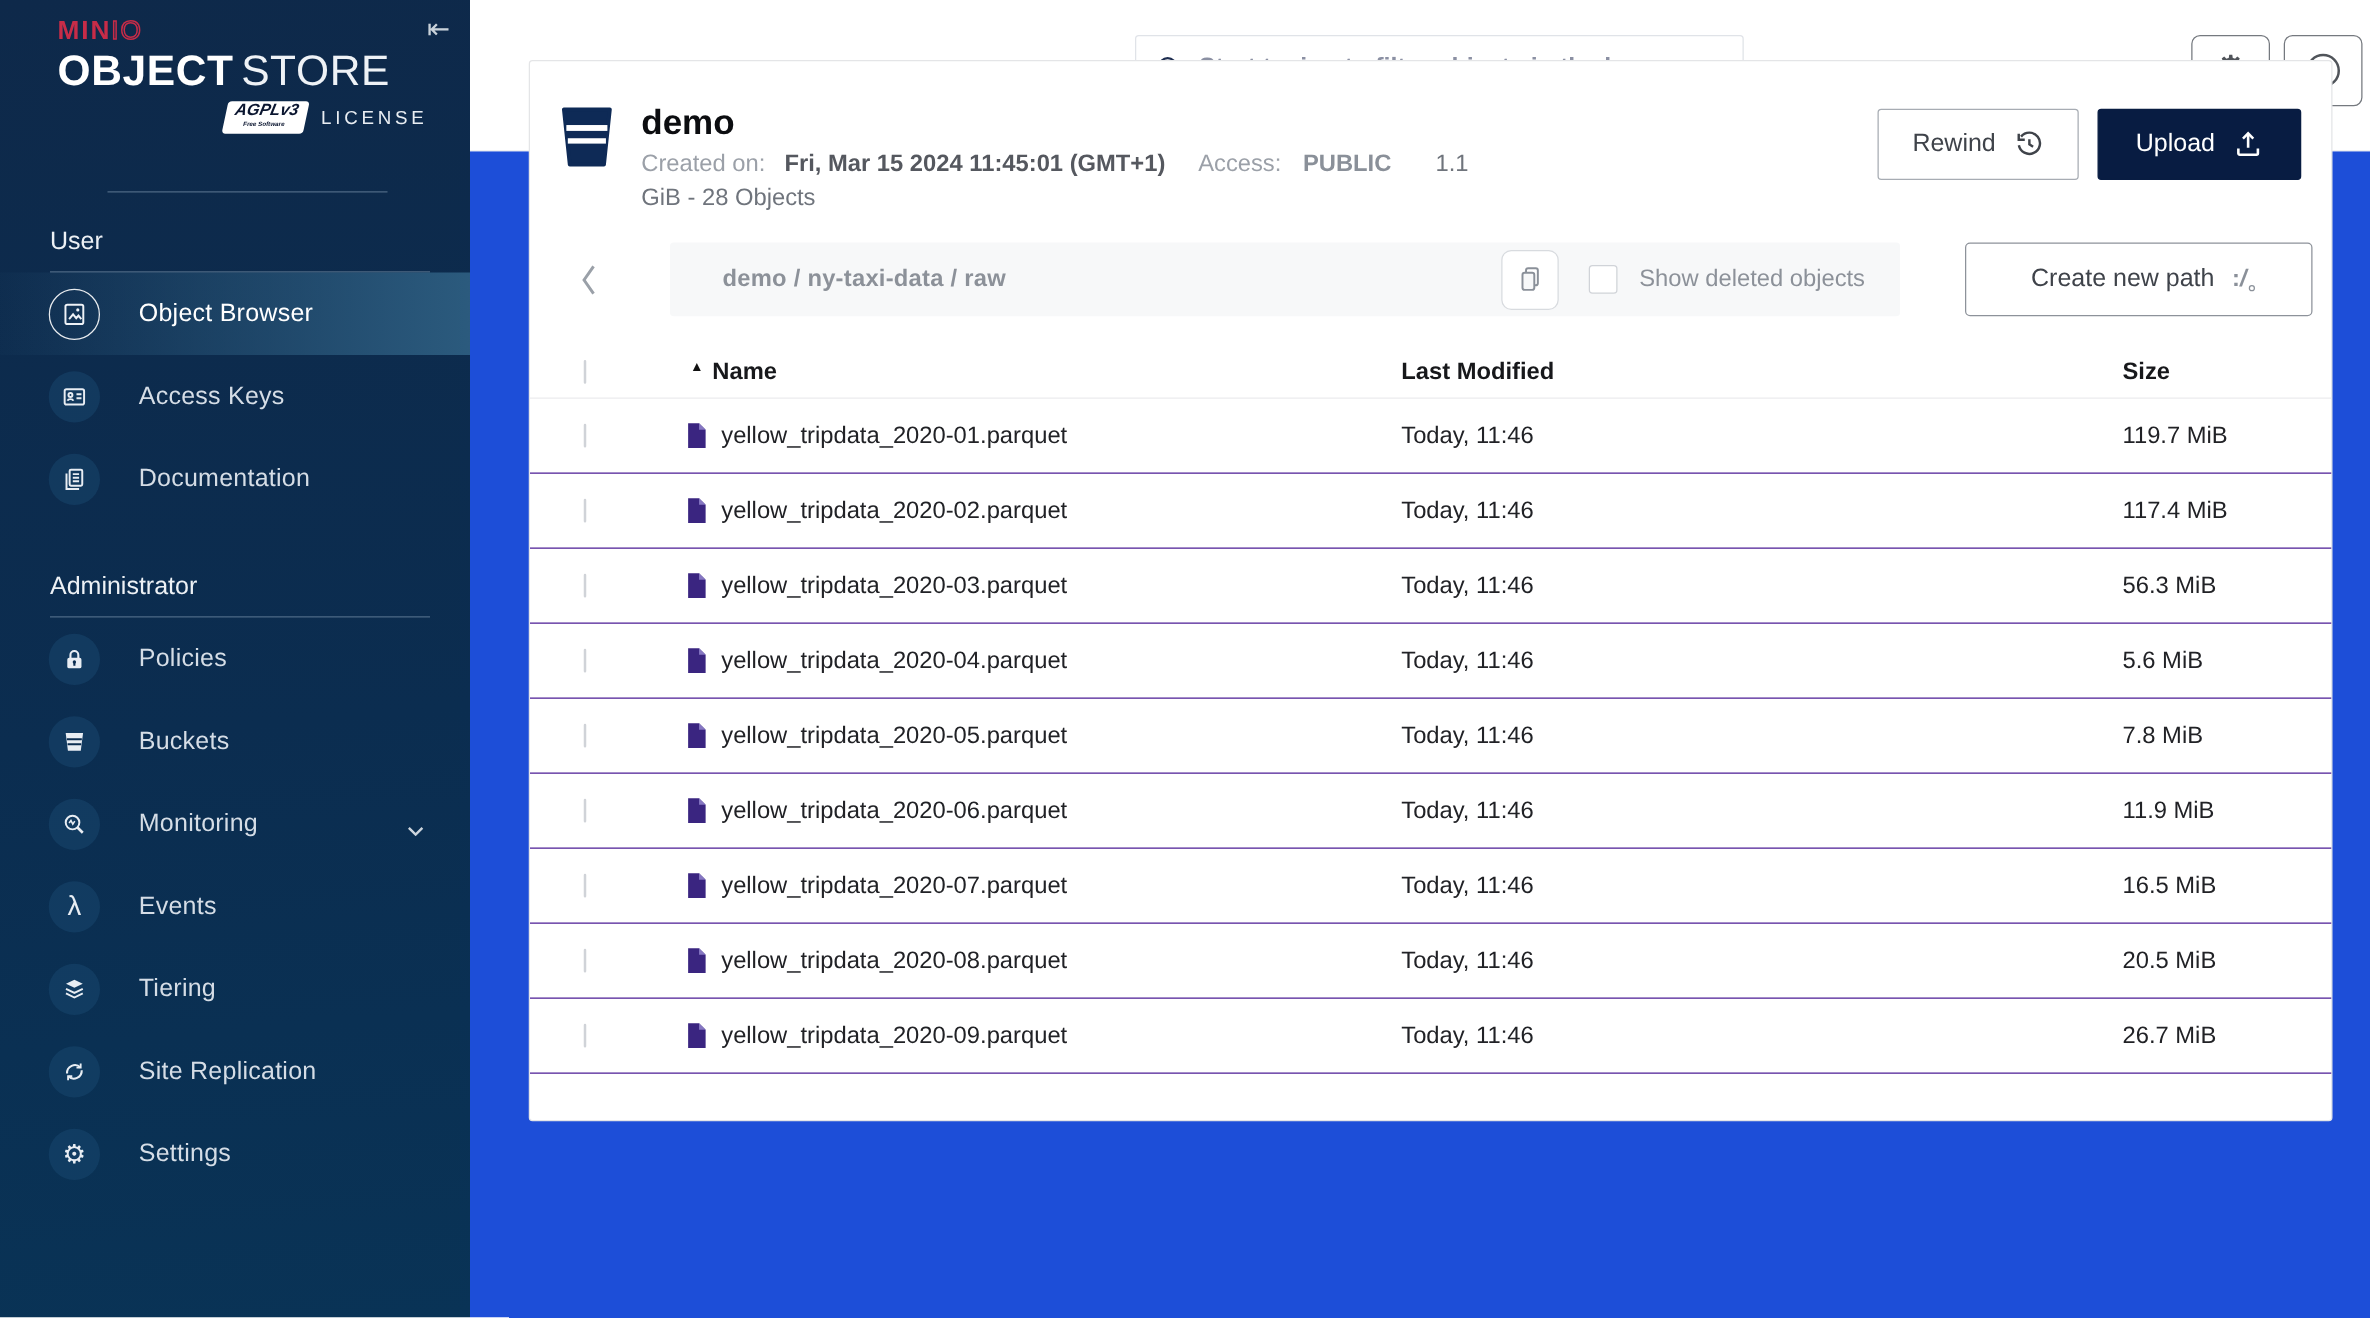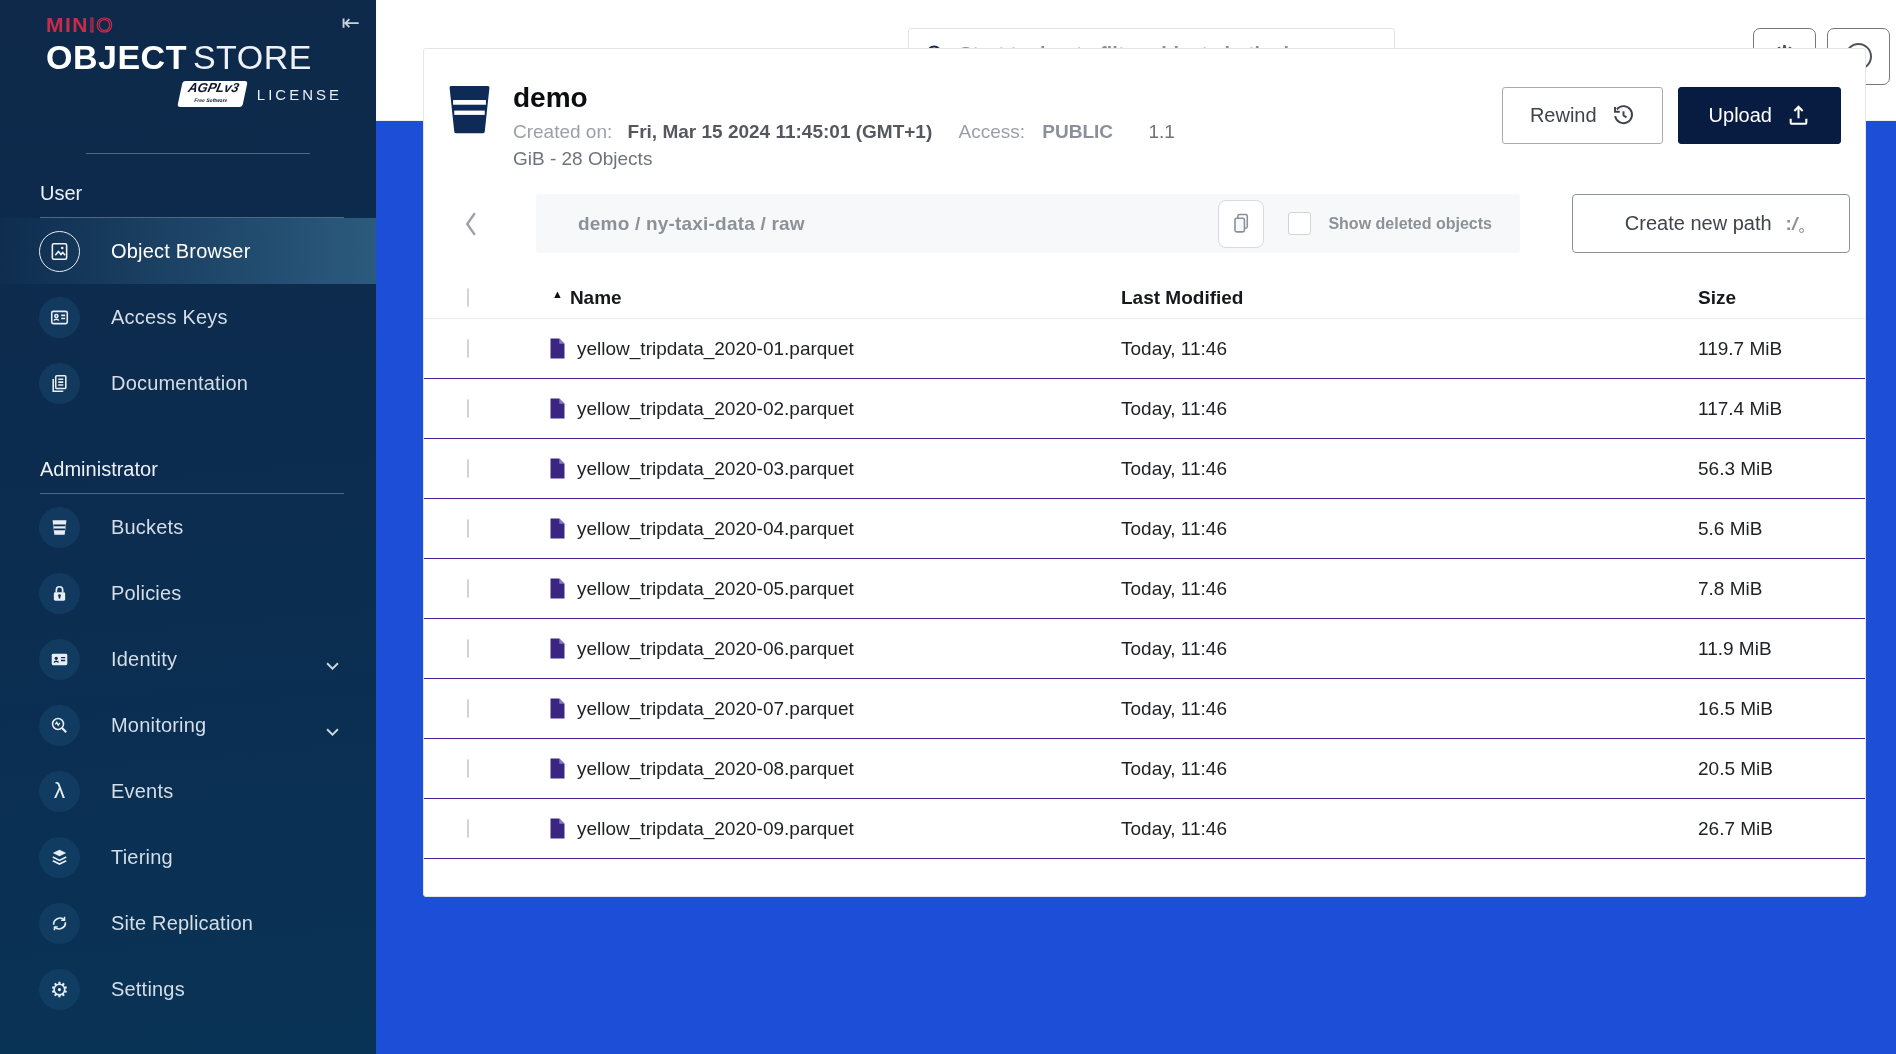--- a/index.html
+++ b/index.html
@@ -78,21 +78,21 @@
 
   .browse-bar { display:flex; align-items:center; margin:22px 15px 0 40px; height:59px;gap:36px; }
   .crumb-back { width:26px; height:40px; display:flex; align-items:center; cursor:pointer; margin-right:10px; }
   .path-panel { flex:1; background:#f7f8f9; border-radius:3px; height:59px;
     display:flex; align-items:center; padding:0 14px 0 42px; }
   .path-text { font-size:19px; font-weight:600; color:#8c9199; letter-spacing:0.2px; flex:1; }
   .copy-btn { width:46px; height:48px; background:#fff; border:1px solid #d8dbdf; border-radius:8px;
     display:flex; align-items:center; justify-content:center; cursor:pointer; margin-right:24px; }
   .deleted-toggle { display:flex; align-items:center; gap:17px; padding-right:14px; cursor:pointer; }
   .cb { width:23px; height:23px; border:1.5px solid #d0d3d8; border-radius:3px; background:#fff; flex:0 0 23px; }
-  .deleted-label { font-size:16px; font-weight:700; color:#8c9199; white-space:nowrap; }
+  .deleted-label { font-size:19px; font-weight:400; color:#8c9199; white-space:nowrap; }
   .create-path-btn { margin-left:16px; width:278px; height:59px; border:1px solid #8d929a; border-radius:4px;
     background:#fff; color:#3f434a; font-size:20px; display:flex; align-items:center; justify-content:center;
     gap:14px; cursor:pointer; font-family:"Liberation Sans",sans-serif; }
   .cnp-icon { position:relative; color:#8a9099; font-size:19px; font-weight:700; }
   .cnp-icon .slash { font-style:italic; }
   .cnp-icon .dot { position:absolute; right:-7px; bottom:2px; width:5px; height:5px;
     border:1.5px solid #8a9099; border-radius:50%; }
 
   .obj-table { margin-top:25px; }
   .thead, .trow { display:grid; grid-template-columns:125px 572px 577px 1fr; align-items:center; }
@@ -170,55 +170,39 @@
       </div>
     </div>
 
     <div class="section-admin">
       <div class="section-label">Administrator</div>
       <hr class="side-divider">
 
       <div class="side-item">
         <span class="icon-circle">
           <svg width="21" height="21" viewBox="0 0 20 20">
-            <path d="M3.4 3.2h13.2l-1.7 13.6H5.1z" fill="#e8edf3"></path>
-            <path d="M4.3 8h11.4M4.8 11.8h10.4" stroke="#0b2d50" stroke-width="1.6"></path>
-          </svg>
-        </span>
-        <span class="side-label">Buckets</span>
-      </div>
-
-      <div class="side-item">
-        <span class="icon-circle">
-          <svg width="21" height="21" viewBox="0 0 20 20">
             <path d="M7 9V6.6a3 3 0 0 1 6 0V9" fill="none" stroke="#e8edf3" stroke-width="1.6"></path>
             <rect x="4.6" y="8.8" width="10.8" height="8" rx="1.4" fill="#e8edf3"></rect>
             <circle cx="10" cy="12" r="1.3" fill="#0b2d50"></circle>
             <path d="M10 12.6v2.2" stroke="#0b2d50" stroke-width="1.6"></path>
           </svg>
         </span>
         <span class="side-label">Policies</span>
       </div>
 
       <div class="side-item">
         <span class="icon-circle">
           <svg width="21" height="21" viewBox="0 0 20 20">
-            <rect x="2.6" y="4.6" width="14.8" height="10.8" rx="1.4" fill="#e8edf3"></rect>
-            <circle cx="6.9" cy="8.9" r="1.5" fill="#0b2d50"></circle>
-            <path d="M4.9 12.9c.5-1.7 3.5-1.7 4 0" fill="none" stroke="#0b2d50" stroke-width="1.4"></path>
-            <path d="M11.4 8.2h4M11.4 11h4" stroke="#0b2d50" stroke-width="1.4"></path>
-          </svg>
-        </span>
-        <span class="side-label">Identity</span>
-        <span class="side-chevron">
-          <svg width="13" height="8" viewBox="0 0 12 7" fill="none" stroke="#cdd5dd" stroke-width="1.8">
-              <path d="M1 1l5 5 5-5"></path>
-            </svg>
-        </span>
-      </div>
+            <path d="M3.4 3.2h13.2l-1.7 13.6H5.1z" fill="#e8edf3"></path>
+            <path d="M4.3 8h11.4M4.8 11.8h10.4" stroke="#0b2d50" stroke-width="1.6"></path>
+          </svg>
+        </span>
+        <span class="side-label">Buckets</span>
+      </div>
+
 
       <div class="side-item">
         <span class="icon-circle">
           <svg width="21" height="21" viewBox="0 0 20 20" fill="none" stroke="#e8edf3" stroke-width="1.5">
             <circle cx="8.6" cy="8.6" r="5.2"></circle>
             <path d="M6 9l1.4-2 1.4 2.8 1.5-2.3" stroke-width="1.2"></path>
             <path d="M12.4 12.4L16.4 16.4" stroke-width="2"></path>
           </svg>
         </span>
         <span class="side-label">Monitoring</span>

